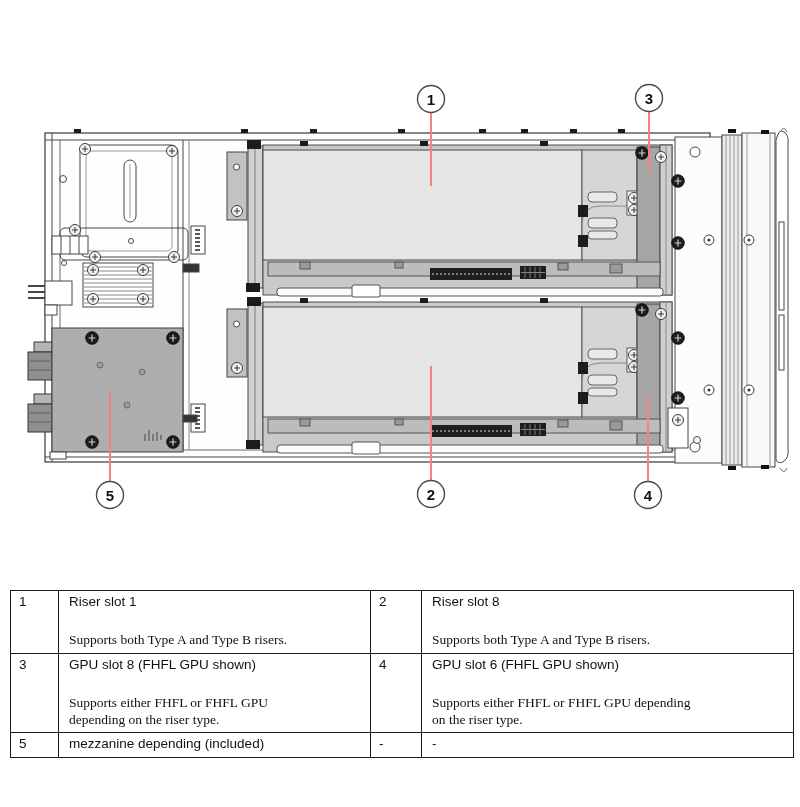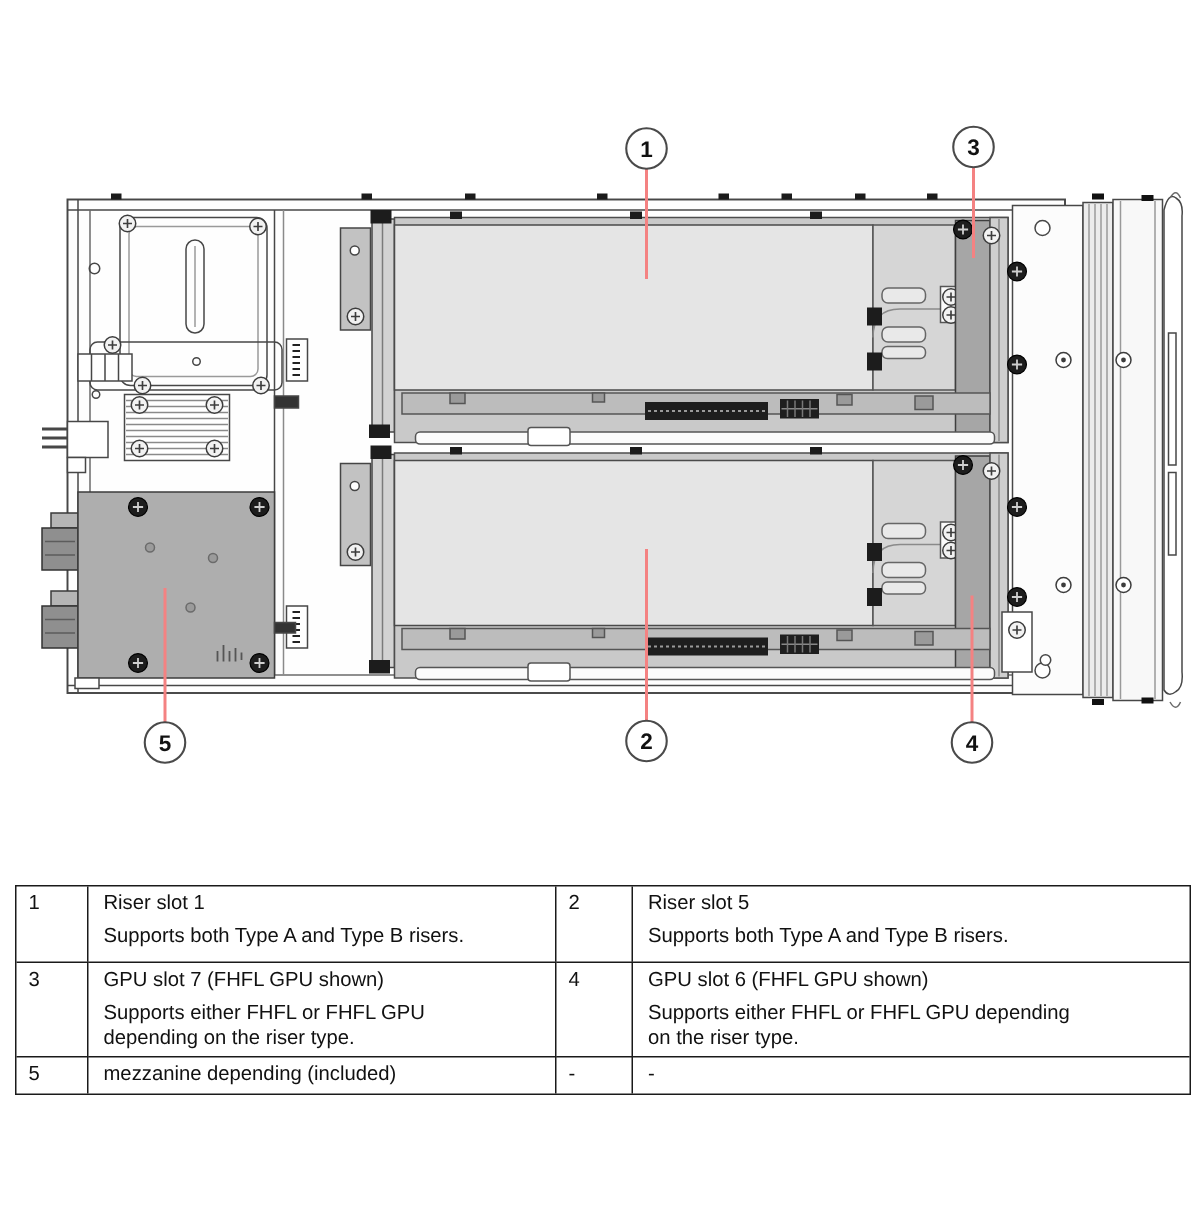--- a/index.html
+++ b/index.html
@@ -11,21 +11,21 @@
   .legend{position:absolute;left:10px;top:590px;width:782px;
           display:grid;grid-template-columns:48px 312px 51px 1fr;
           border:1.6px solid #1a1a1a;font-size:13.5px;line-height:1.22;}
   .cell{box-sizing:border-box;padding:3px 6px 4px 8px;}
   .cell.desc{padding-left:10px;padding-right:20px;}
   .cell.vline{border-right:1.6px solid #1a1a1a;}
   .cell.topline{border-top:1.6px solid #1a1a1a;}
   .cell.r0{min-height:50px;}
   .cell.r1{min-height:63px;}
   .cell.r2{min-height:22px;}
-  .cell .body{margin-top:6px;white-space:pre-line;}
+  .cell .body{margin-top:22px;white-space:pre-line;font-family:Liberation Serif, serif;}
   .cell .body:empty{display:none;}
 </style>
 </head>
 <body>
 
 <div class="page">
 
   <div class="diagram-wrap">
     <svg width="800" height="560" viewBox="0 0 800 560">
       <defs>
@@ -255,27 +255,27 @@
 
   <div class="legend">
 
     <div class="cell r0 vline"><span>1</span></div>
     <div class="cell r0 vline desc">
       <div class="title">Riser slot 1</div>
       <div class="body">Supports both Type A and Type B risers.</div>
     </div>
     <div class="cell r0 vline"><span>2</span></div>
     <div class="cell r0 desc">
-      <div class="title">Riser slot 5</div>
+      <div class="title">Riser slot 8</div>
       <div class="body">Supports both Type A and Type B risers.</div>
     </div>
 
     <div class="cell r1 vline topline"><span>3</span></div>
     <div class="cell r1 vline topline desc">
-      <div class="title">GPU slot 7 (FHFL GPU shown)</div>
+      <div class="title">GPU slot 8 (FHFL GPU shown)</div>
       <div class="body">Supports either FHFL or FHFL GPU
 depending on the riser type.</div>
     </div>
     <div class="cell r1 vline topline"><span>4</span></div>
     <div class="cell r1 topline desc">
       <div class="title">GPU slot 6 (FHFL GPU shown)</div>
       <div class="body">Supports either FHFL or FHFL GPU depending
 on the riser type.</div>
     </div>
 

